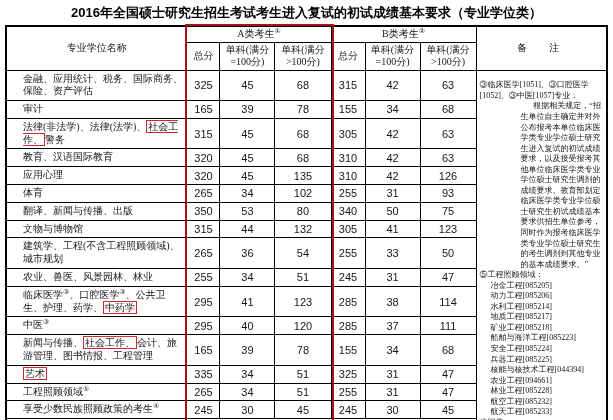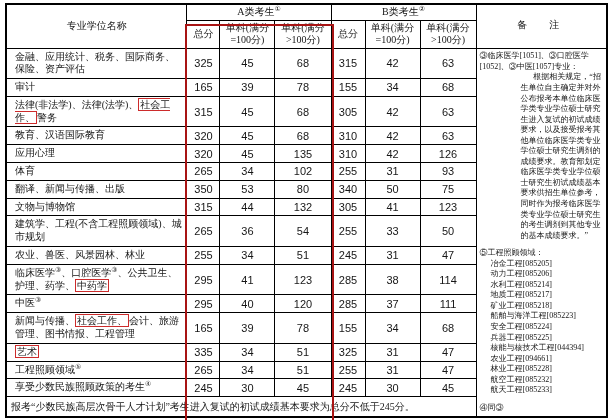--- a/index.html
+++ b/index.html
@@ -32,42 +32,42 @@
   .score th, .score td { border:1px solid #000; overflow:hidden; }
   .score th {
     font-weight:normal;
     font-size:10px;
     text-align:center;
     padding:1px 0;
     line-height:1.25;
   }
   .group-head { font-size:10.5px; }
   .sub-head { font-size:9.5px; padding:1px 2px; }
-  .remark-head { font-size:11px; letter-spacing:6px;font-family:Liberation Mono, monospace; }
+  .remark-head { font-size:11px; letter-spacing:6px; }
   .label-cell {
     font-size:10px;
     text-align:left;
-    padding:2px 3px 2px 8px;
+    padding:2px 3px 2px 16px;
     line-height:1.28;
   }
   .num-cell {
     font-family:"Liberation Sans","DejaVu Sans",sans-serif;
     font-size:11px;
     text-align:center;
     padding:2px 0;
   }
   .remark-cell {
     font-size:8px;
     line-height:1.32;
     vertical-align:middle;
     padding:2px 3px;
     text-align:left;
   }
   .rk-body { text-indent:1.6em;margin-left:41px; }
-  .rk-gap { margin-top:7px; }
+  .rk-gap { }
   .rk-list { padding-left:11px; }
   .footer-cell {
     font-size:10px;
     text-align:left;
     padding:3px 4px;
     line-height:1.3;
   }
   sup { font-size:7px; line-height:0; }
   .red-inline-box {
     border:1px solid #cc2b2b;
@@ -78,20 +78,21 @@
     border:2px solid #a81414;
     pointer-events:none;
     z-index:5;
   }
 </style>
 </head>
 <body>
 
 <div class="page" id="page">
 
+  <h1 class="title">2016年全国硕士研究生招生考试考生进入复试的初试成绩基本要求（专业学位类）</h1>
 
   <table class="score">
     <colgroup>
       <col style="width:181px">
       <col style="width:33px">
       <col style="width:55px">
       <col style="width:56px">
       <col style="width:34px">
       <col style="width:55px">
       <col style="width:56px">

